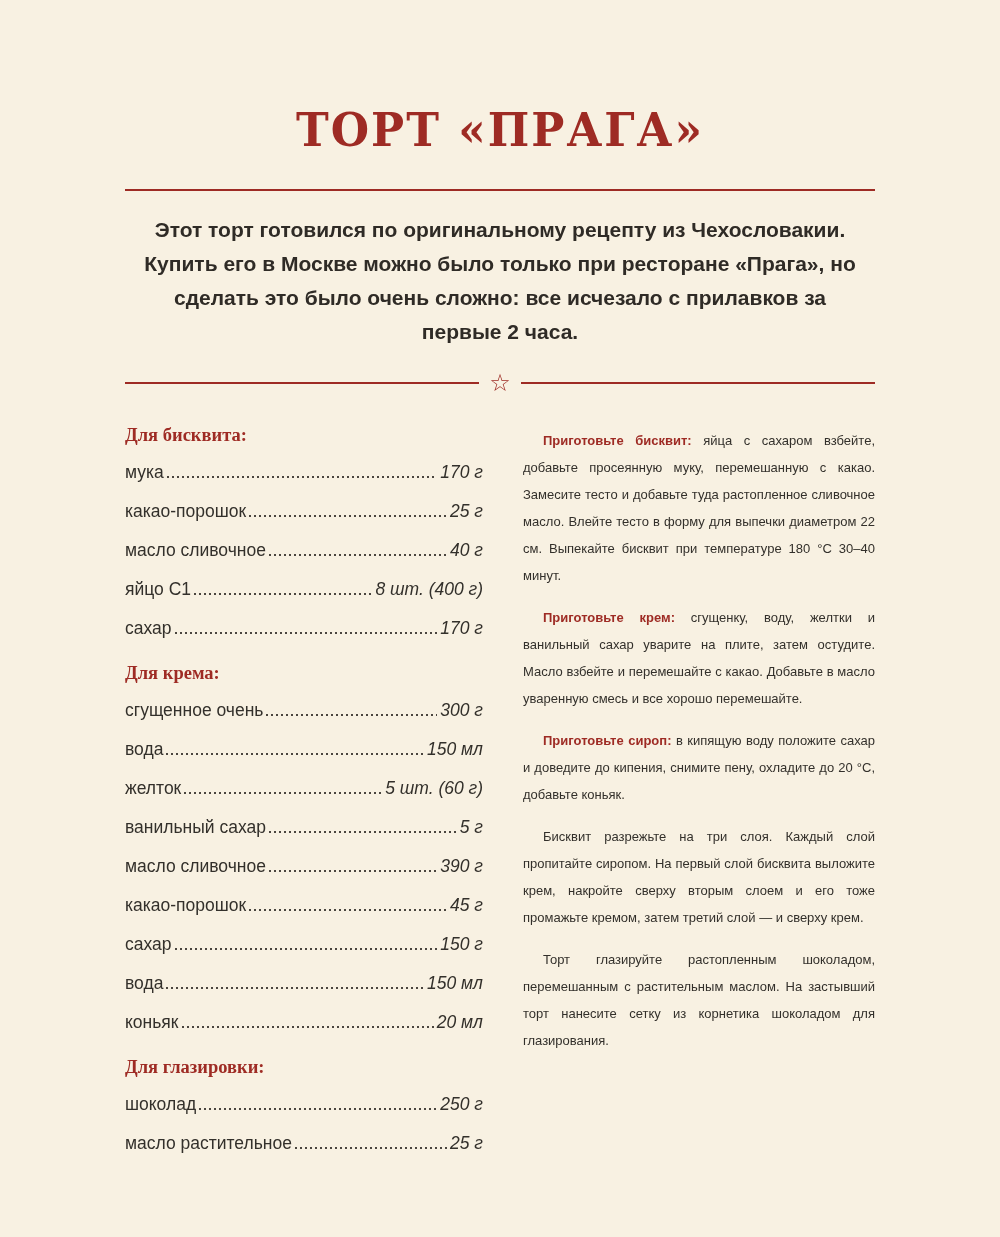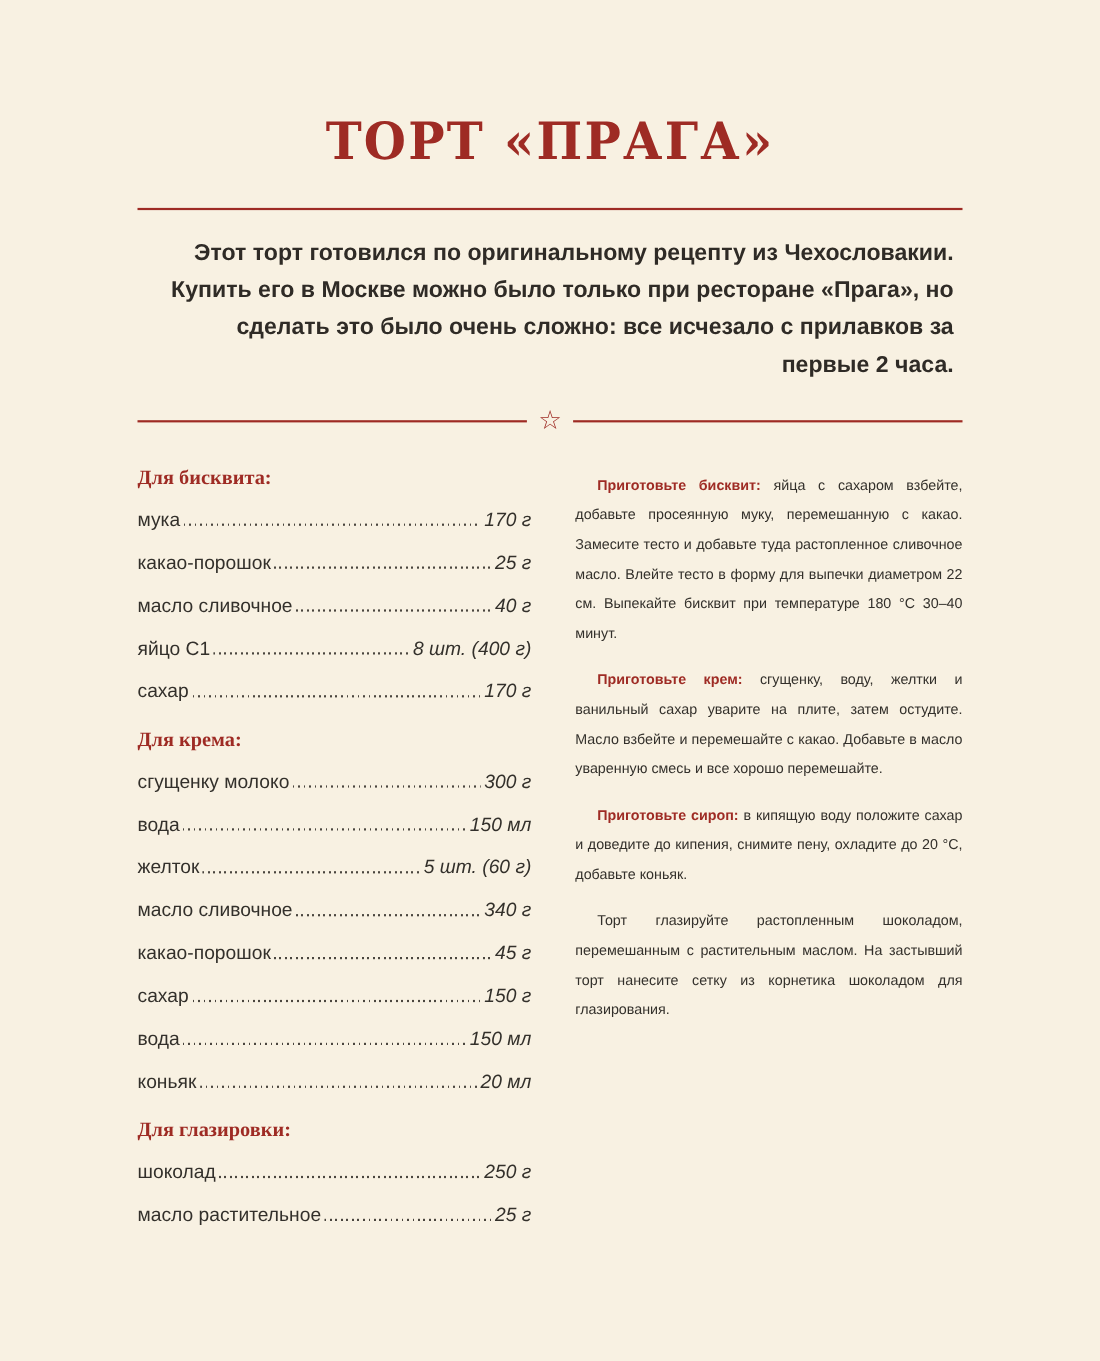--- a/index.html
+++ b/index.html
@@ -41,21 +41,21 @@
     background: #9e2b24;
     border: none;
     margin: 0;
   }
 
   
   .intro {
     font-weight: 700;
     font-size: 21px;
     line-height: 34px;
-    text-align: right;
+    text-align: center;
     color: #2f2b26;
     margin: 22px 8px 20px 8px;
   }
 
   
   .star-divider {
     display: flex;
     align-items: center;
     margin: 2px 0 18px 0;
   }
@@ -159,38 +159,43 @@
           <span class="ing-dots"></span>
           <span class="ing-amount">8 шт. (400 г)</span>
         </div>
         <div class="ing-row">
           <span class="ing-name">сахар</span>
           <span class="ing-dots"></span>
           <span class="ing-amount">170 г</span>
         </div>
         <div class="ing-heading">Для крема:</div>
         <div class="ing-row">
-          <span class="ing-name">сгущенку молоко</span>
+          <span class="ing-name">сгущенное очень</span>
           <span class="ing-dots"></span>
           <span class="ing-amount">300 г</span>
         </div>
         <div class="ing-row">
           <span class="ing-name">вода</span>
           <span class="ing-dots"></span>
           <span class="ing-amount">150 мл</span>
         </div>
         <div class="ing-row">
           <span class="ing-name">желток</span>
           <span class="ing-dots"></span>
           <span class="ing-amount">5 шт. (60 г)</span>
         </div>
         <div class="ing-row">
+          <span class="ing-name">ванильный сахар</span>
+          <span class="ing-dots"></span>
+          <span class="ing-amount">5 г</span>
+        </div>
+        <div class="ing-row">
           <span class="ing-name">масло сливочное</span>
           <span class="ing-dots"></span>
-          <span class="ing-amount">340 г</span>
+          <span class="ing-amount">390 г</span>
         </div>
         <div class="ing-row">
           <span class="ing-name">какао-порошок</span>
           <span class="ing-dots"></span>
           <span class="ing-amount">45 г</span>
         </div>
         <div class="ing-row">
           <span class="ing-name">сахар</span>
           <span class="ing-dots"></span>
           <span class="ing-amount">150 г</span>
@@ -214,17 +219,18 @@
         <div class="ing-row">
           <span class="ing-name">масло растительное</span>
           <span class="ing-dots"></span>
           <span class="ing-amount">25 г</span>
         </div>
       </div>
     <div class="instructions">
         <p class="instr-para"><span class="instr-lead">Приготовьте бисквит: </span>яйца с сахаром взбейте, добавьте просеянную муку, перемешанную с какао. Замесите тесто и добавьте туда растопленное сливочное масло. Влейте тесто в форму для выпечки диаметром 22 см. Выпекайте бисквит при температуре 180 °C 30–40 минут.</p>
         <p class="instr-para"><span class="instr-lead">Приготовьте крем: </span>сгущенку, воду, желтки и ванильный сахар уварите на плите, затем остудите. Масло взбейте и перемешайте с какао. Добавьте в масло уваренную смесь и все хорошо перемешайте.</p>
         <p class="instr-para"><span class="instr-lead">Приготовьте сироп: </span>в кипящую воду положите сахар и доведите до кипения, снимите пену, охладите до 20 °C, добавьте коньяк.</p>
+        <p class="instr-para">Бисквит разрежьте на три слоя. Каждый слой пропитайте сиропом. На первый слой бисквита выложите крем, накройте сверху вторым слоем и его тоже промажьте кремом, затем третий слой — и сверху крем.</p>
         <p class="instr-para">Торт глазируйте растопленным шоколадом, перемешанным с растительным маслом. На застывший торт нанесите сетку из корнетика шоколадом для глазирования.</p>
       </div>
   </div>
 
 </div>
 
 </body></html>

